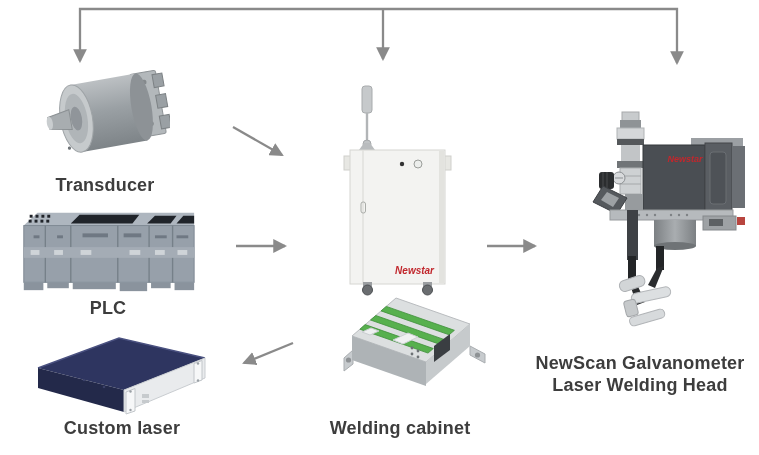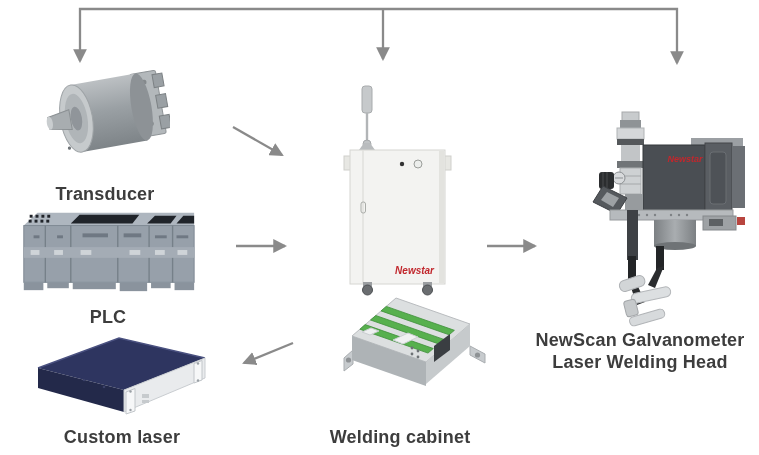--- a/index.html
+++ b/index.html
@@ -5,21 +5,21 @@
   html,body{margin:0;padding:0;background:#fff;}
   .canvas{
     position:relative;width:759px;height:455px;background:#ffffff;
     font-family:"Liberation Sans",sans-serif;overflow:hidden;
   }
   .connectors{position:absolute;left:0;top:0;width:759px;height:455px;z-index:1;}
   .device{position:absolute;z-index:2;}
   .device svg{display:block;width:100%;height:100%;}
   .label{
     position:absolute;z-index:3;font-weight:700;color:#3d3d3d;
-    text-align:center;font-size:18px;letter-spacing:.2px;line-height:22px;margin-top:9px;
+    text-align:center;font-size:18px;letter-spacing:.2px;line-height:22px;
   }
   .logo-text{font-style:italic;font-weight:bold;fill:#c1272d;font-family:"Liberation Sans",sans-serif;}
 </style>
 </head>
 <body>
 
 <div class="canvas">
 
   <svg class="connectors" viewBox="0 0 759 455" xmlns="http://www.w3.org/2000/svg">
     <defs>
@@ -256,18 +256,18 @@
   </div>
 
   <div class="label" style="left:30px;top:174px;width:150px;">Transducer</div>
 
   <div class="label" style="left:32px;top:417px;width:180px;">Custom laser</div>
 
   <div class="label" style="left:58px;top:297px;width:100px;">PLC</div>
 
   <div class="label" style="left:310px;top:417px;width:180px;">Welding cabinet</div>
 
-  <div class="label" style="left:525px;top:320px;width:230px;">
+  <div class="label" style="left:525px;top:352px;width:230px;">
     <span style="display:block;">NewScan Galvanometer</span>
     <span style="display:block;">Laser Welding Head</span>
   </div>
 
 </div>
 
 </body></html>

